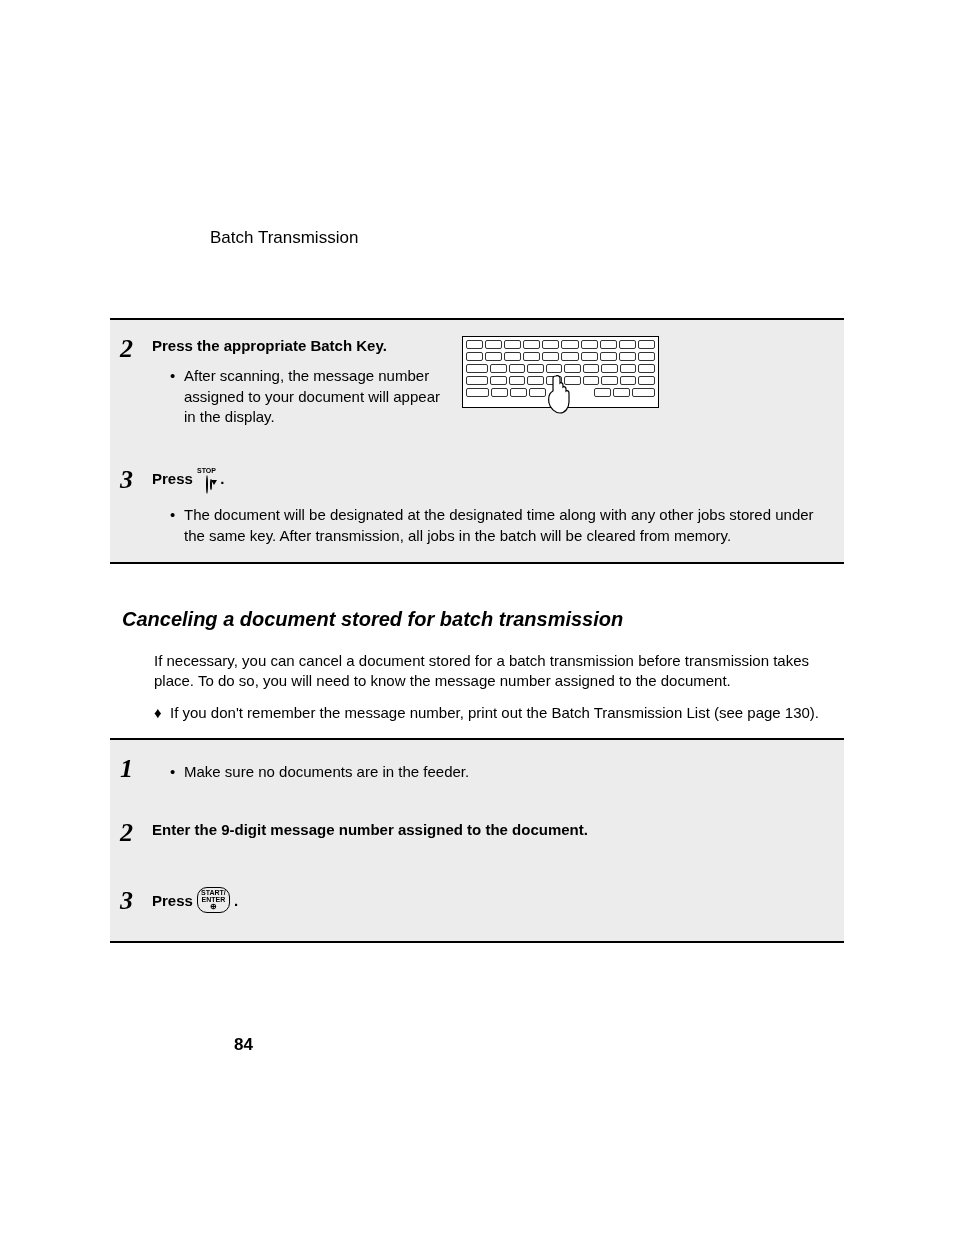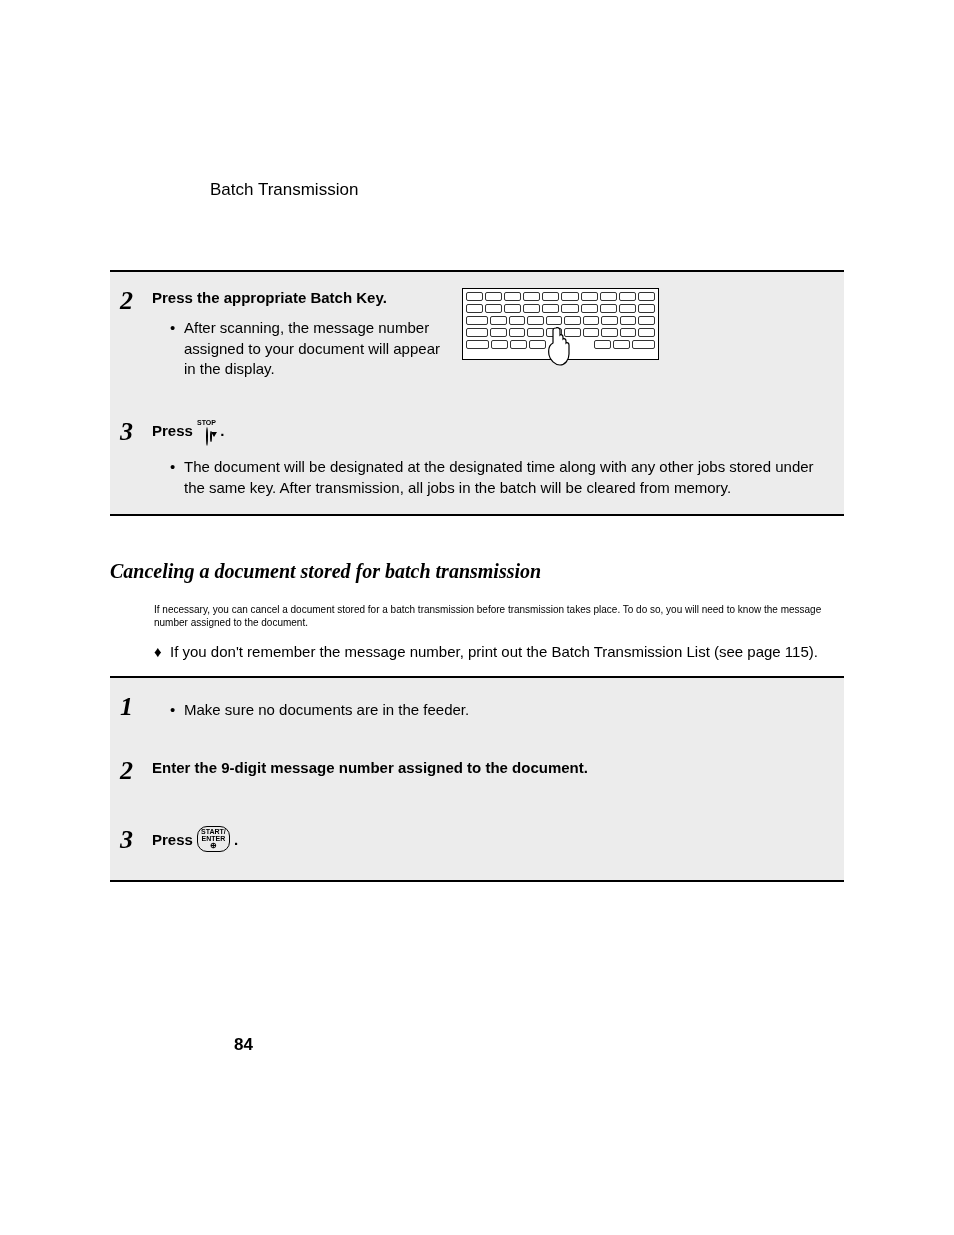--- a/index.html
+++ b/index.html
@@ -13,20 +13,21 @@
     position: relative;
   }
   .page {
     padding: 180px 110px 0 110px;
     box-sizing: border-box;
   }
   .header {
     font-size: 17px;
     margin-bottom: 70px;
     padding-left: 100px;
+    margin-top: 48px;
   }
   .step-block {
     background: #ececec;
     border-top: 2px solid #000;
     border-bottom: 2px solid #000;
     padding: 16px 20px 16px 10px;
     position: relative;
   }
   .step-row {
     display: flex;
@@ -69,28 +70,28 @@
     padding-left: 18px;
     margin-top: 12px;
     font-size: 15px;
     line-height: 1.35;
   }
   .diamond-bullet .dmd {
     flex: none;
     width: 16px;
   }
   .subheading {
-    font-family: Liberation Serif, serif;
+    font-family: Liberation Sans, sans-serif;
     font-weight: bold;
     font-style: italic;
     font-size: 20px;
-    margin: 44px 0 20px 0;
+    margin: 44px 0 20px 12px;
   }
   .intro-para {
-    font-size: 10px;
+    font-size: 15px;
     line-height: 1.35;
     padding-left: 44px;
     margin-bottom: 12px;
     margin-top: 18px;
   }
   .page-num {
     position: absolute;
     left: 210px;
     top: 1035px;
     font-weight: bold;
@@ -291,21 +292,21 @@
     </div>
 
   </div>
 
   <div class="subheading">Canceling a document stored for batch transmission</div>
 
   <div class="intro-para">If necessary, you can cancel a document stored for a batch transmission before transmission takes place. To do so, you will need to know the message number assigned to the document.</div>
 
   <div class="diamond-bullet" style="padding-left:44px;">
     <span class="dmd">♦</span>
-    <span>If you don't remember the message number, print out the Batch Transmission List (see page 115).</span>
+    <span>If you don't remember the message number, print out the Batch Transmission List (see page 130).</span>
   </div>
 
   <div style="height:14px;"></div>
 
   <div>
 
     <div class="step-block" style="border-bottom:none; padding-bottom:22px;">
       <div class="step-row">
         <div class="step-num">1</div>
         <div class="step-body">

